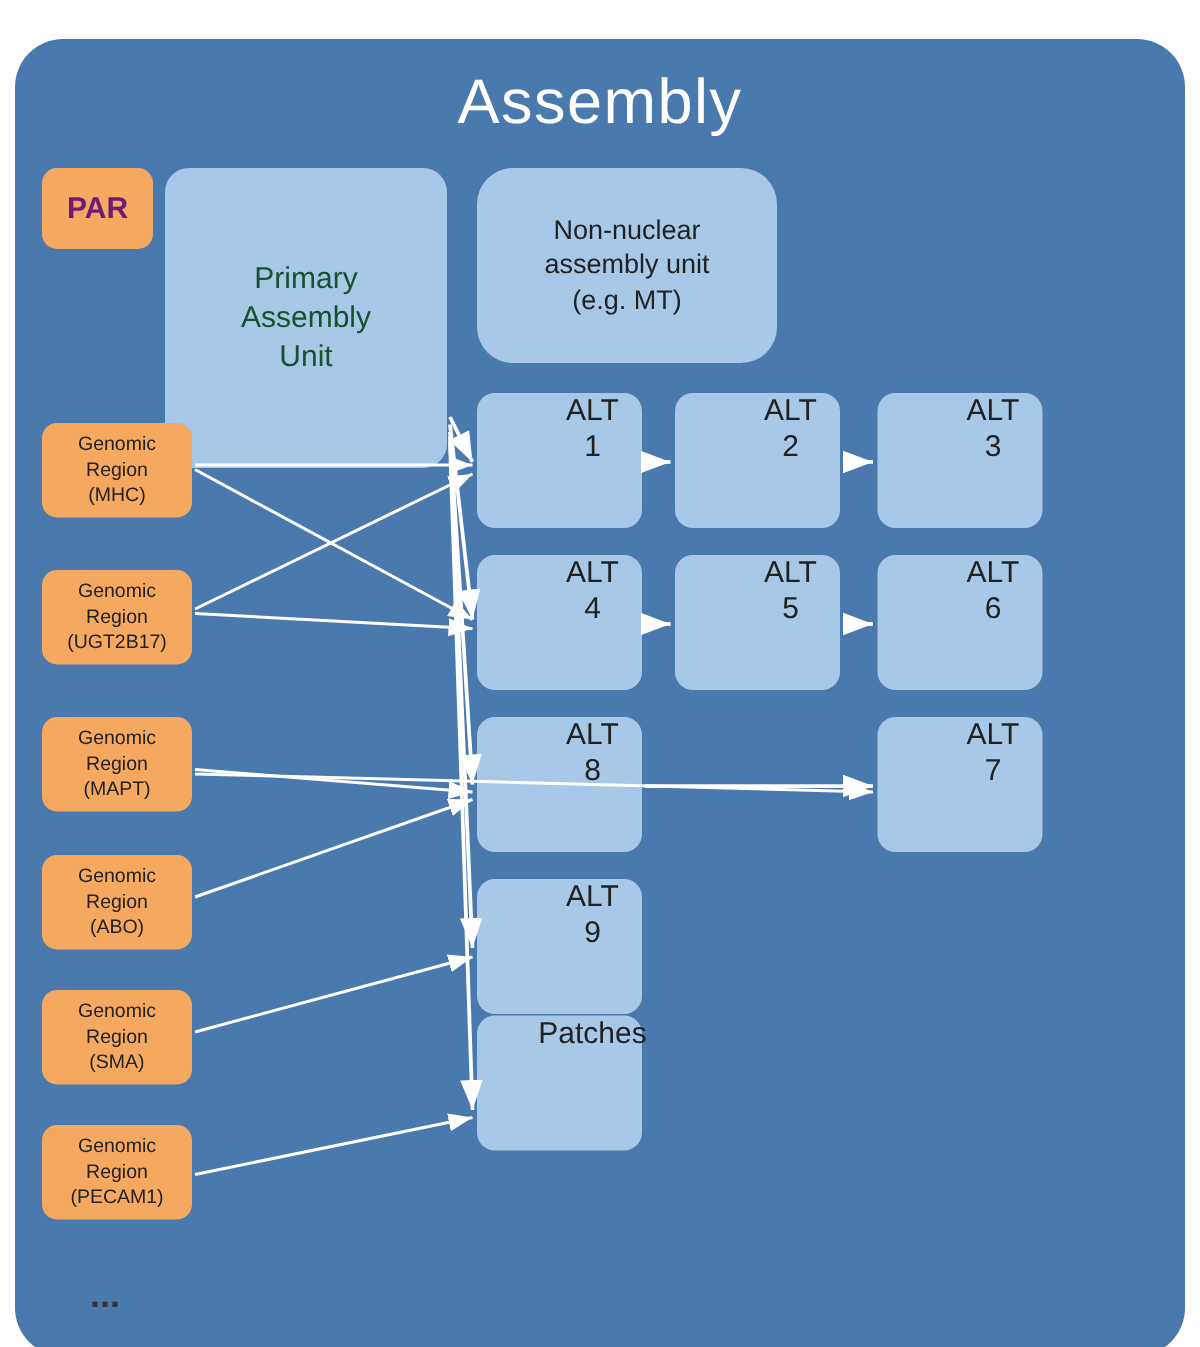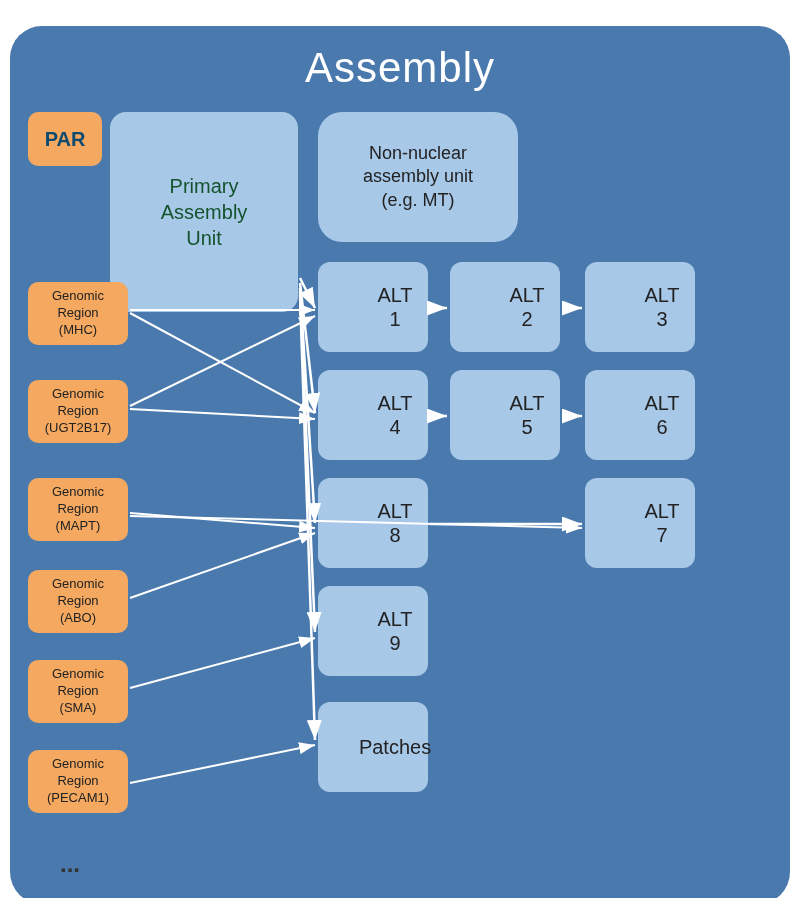--- a/index.html
+++ b/index.html
@@ -48,21 +48,21 @@
       width: 74px;
       height: 54px;
       background: #f4a860;
       border-radius: 10px;
       display: flex;
       align-items: center;
       justify-content: center;
       font-family: Arial, sans-serif;
       font-size: 20px;
       font-weight: bold;
-      color: #0c4a6e;
+      color: #701a75;
     }
 
     
     .primary-box {
       position: absolute;
       left: 100px;
       top: 10px;
       width: 188px;
       height: 200px;
       background: #a8c8e8;
@@ -97,21 +97,21 @@
       line-height: 1.3;
       padding: 10px;
     }
 
     
     .alt-box {
       position: absolute;
       background: #a8c8e8;
       border-radius: 12px;
       display: flex;
-      align-items: center;
+      align-items: flex-start;
       justify-content: center;
       text-align: center;
       font-family: Arial, sans-serif;
       font-size: 20px;
       color: #222;
       line-height: 1.2;
       padding-left: 44px;
     }
 
     
@@ -198,21 +198,21 @@
     </div>
 
     <div class="alt-box" style="left:308px; top:376px; width:110px; height:90px;">
       <span>ALT<br>8</span>
     </div>
 
     <div class="alt-box" style="left:308px; top:484px; width:110px; height:90px;">
       <span>ALT<br>9</span>
     </div>
 
-    <div class="alt-box" style="left:308px; top:600px; width:110px; height:90px;">
+    <div class="alt-box" style="left:308px; top:575px; width:110px; height:90px;">
       <span>Patches</span>
     </div>
 
     <div class="genomic-box" style="left:18px; top:180px;">
       <span>Genomic<br>Region<br>(MHC)</span>
     </div>
 
     <div class="genomic-box" style="left:18px; top:278px;">
       <span>Genomic<br>Region<br>(UGT2B17)</span>
     </div>

